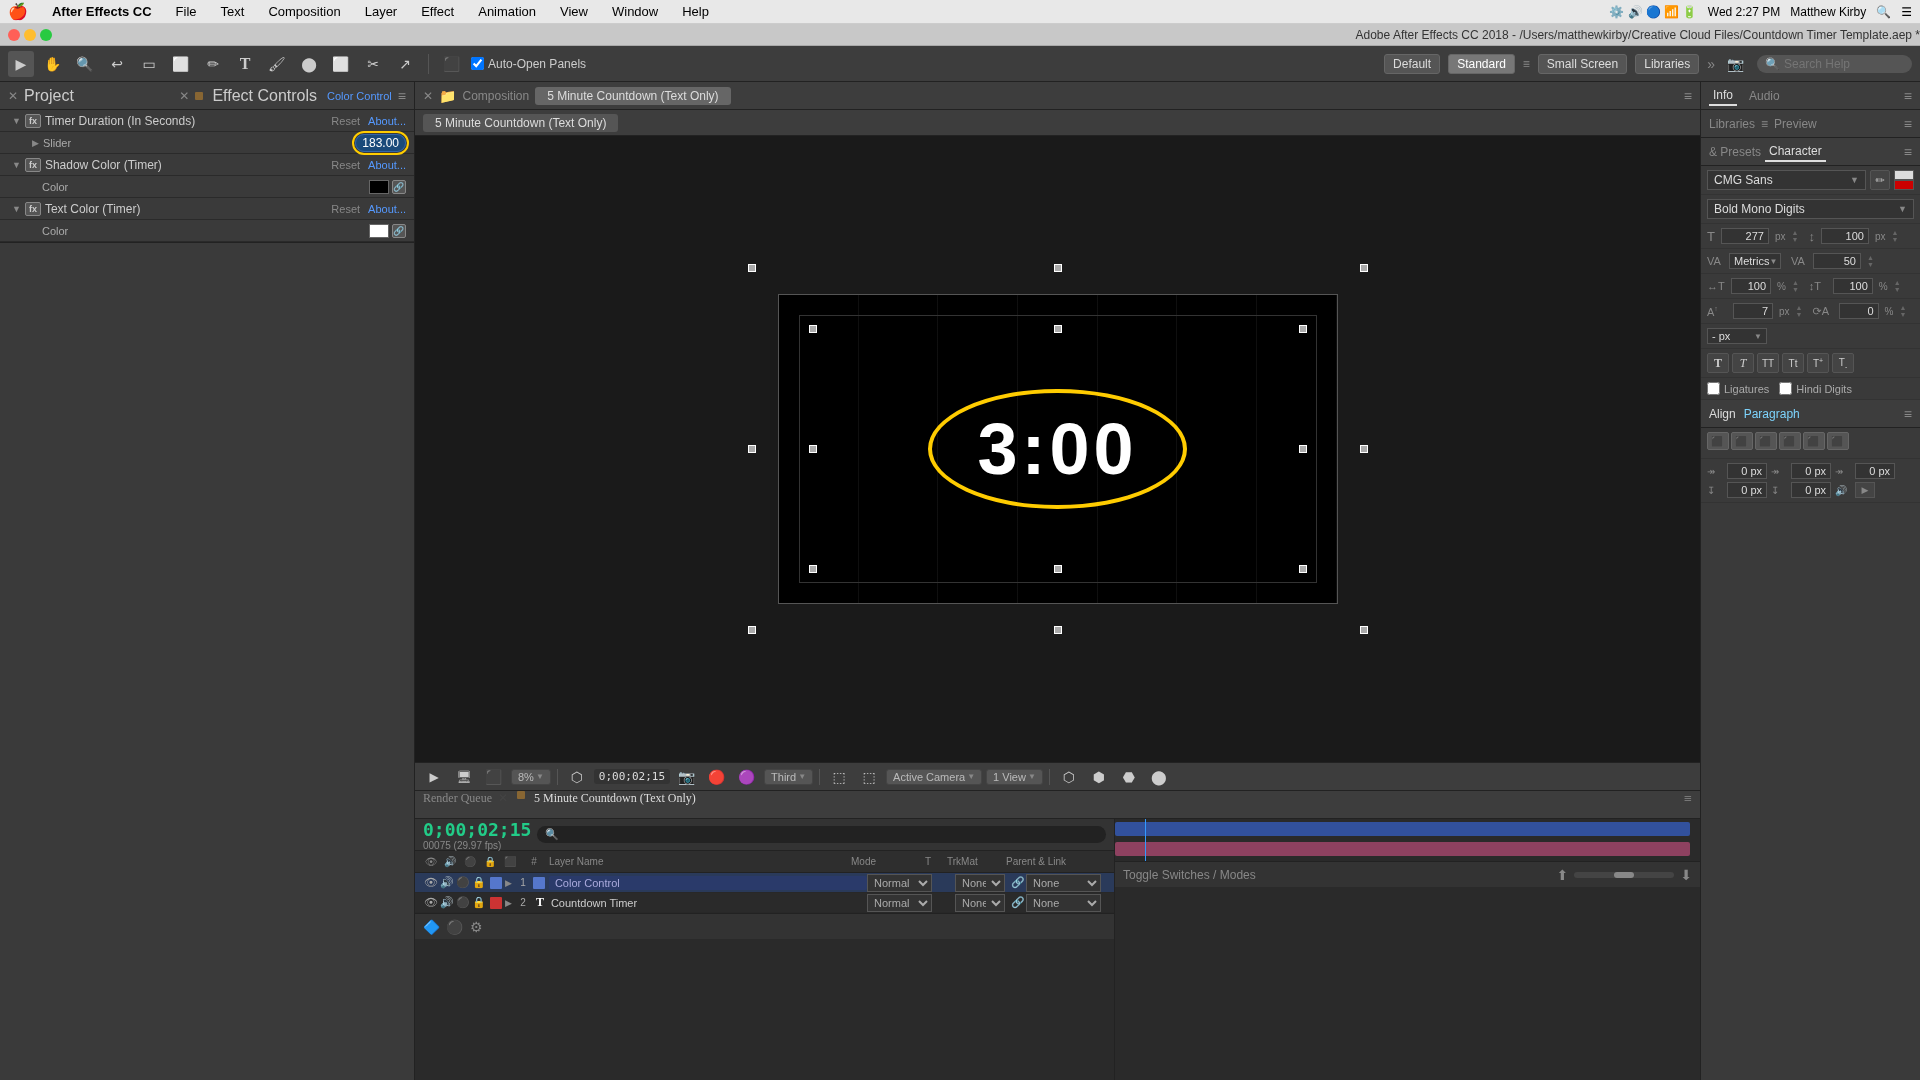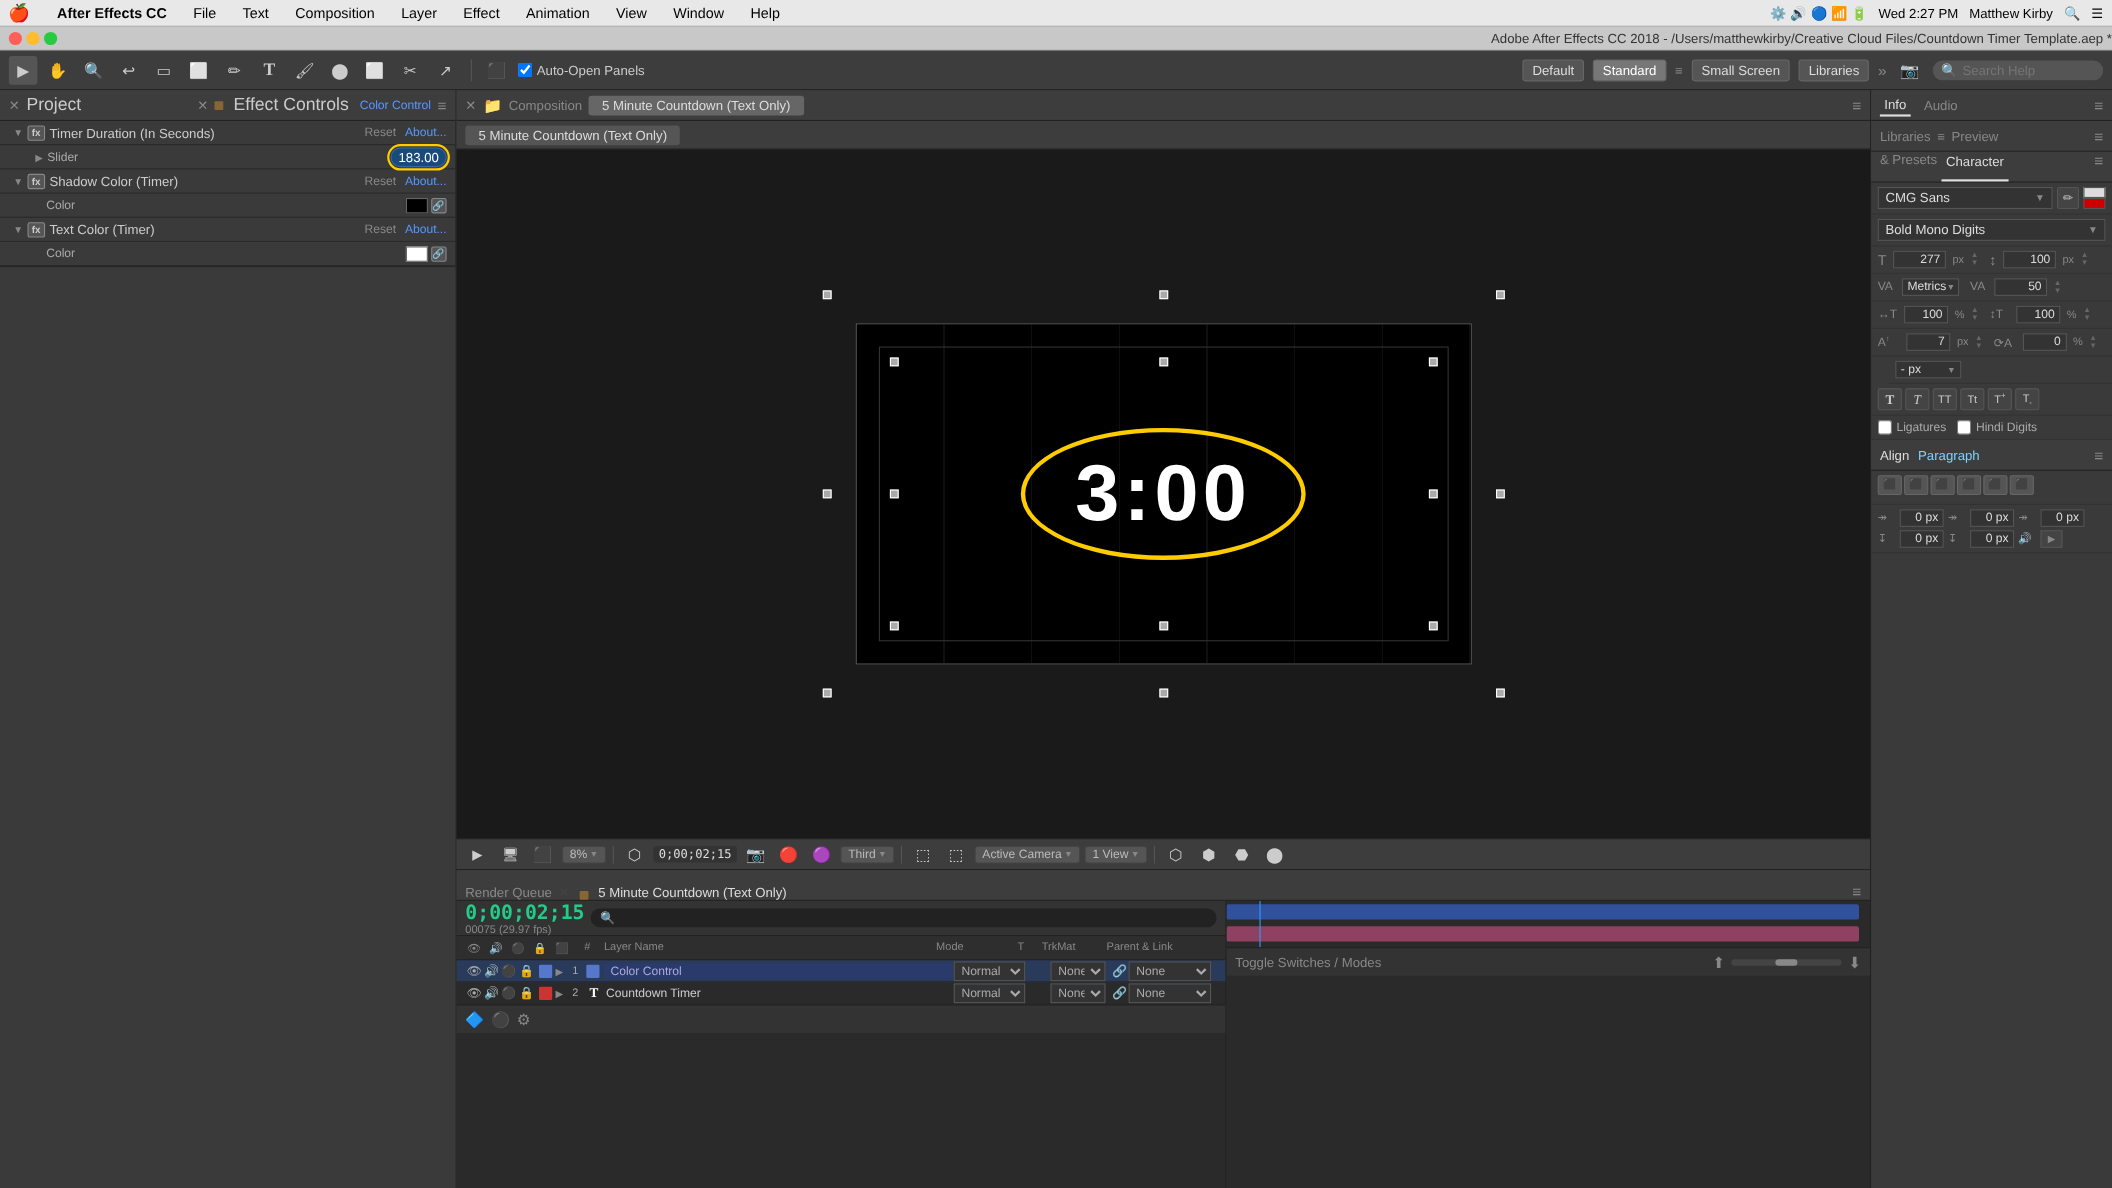--- a/index.html
+++ b/index.html
@@ -68,21 +68,21 @@
     .comp-canvas-inner { width: 100%; height: 100%; background: #000; display: flex; align-items: center; justify-content: center; }
     .countdown-display { position: relative; z-index: 2; }
     .countdown-oval { border: 4px solid #ffcc00; border-radius: 50%; padding: 15px 45px; display: inline-flex; align-items: center; justify-content: center; }
     .countdown-text { font-size: 72px; font-weight: 900; color: #fff; font-family: 'Arial Black', Arial, sans-serif; letter-spacing: 4px; text-shadow: 2px 2px 4px rgba(0,0,0,0.8); }
     .comp-controls { height: 28px; background: #3d3d3d; display: flex; align-items: center; padding: 0 6px; gap: 4px; border-top: 1px solid #222; font-size: 11px; color: #bbb; }
     .ctrl-dropdown { display: flex; align-items: center; gap: 2px; background: #555; border-radius: 3px; padding: 1px 6px; cursor: pointer; border: 1px solid #444; }
     .ctrl-sep { width: 1px; height: 16px; background: #555; margin: 0 2px; }
 
     
     .timeline-panel { height: 290px; background: #2a2a2a; border-top: 1px solid #222; display: flex; flex-direction: column; }
-    .timeline-header { height: 28px; background: #3d3d3d; display: flex; align-items: flex-end; padding: 0 8px; border-bottom: 1px solid #222; gap: 6px; }
+    .timeline-header { height: 28px; background: #3d3d3d; display: flex; align-items: flex-start; padding: 0 8px; border-bottom: 1px solid #222; gap: 6px; font-family: Liberation Serif, serif; }
     .timeline-time { font-size: 18px; color: #22cc88; font-weight: bold; font-family: monospace; }
     .timeline-fps { font-size: 10px; color: #888; }
     .timeline-left { width: 700px; flex-shrink: 0; border-right: 1px solid #222; }
     .timeline-layer { height: 20px; display: flex; align-items: center; padding: 0 8px; border-bottom: 1px solid #282828; font-size: 11px; }
     .timeline-layer.selected { background: #2a3a5a; }
     .layer-eye { width: 16px; text-align: center; cursor: pointer; color: #888; }
     .layer-audio { width: 16px; text-align: center; cursor: pointer; color: #888; }
     .layer-solo { width: 16px; text-align: center; cursor: pointer; color: #888; }
     .layer-lock { width: 16px; text-align: center; cursor: pointer; color: #888; }
     .layer-triangle { font-size: 9px; color: #888; cursor: pointer; margin-right: 4px; }
@@ -470,21 +470,21 @@
       <span class="hamburger">≡</span>
     </div>
 
     <div style="height:28px; background:#3d3d3d; display:flex; align-items:center; padding:0 8px; gap:6px; border-bottom:1px solid #222;">
       <span style="font-size:12px; color:#888; cursor:pointer;">Libraries</span>
       <span style="font-size:12px; color:#888;">≡</span>
       <span style="font-size:12px; color:#888; cursor:pointer;">Preview</span>
       <span class="hamburger" style="margin-left:auto;">≡</span>
     </div>
 
-    <div style="height:28px; background:#3d3d3d; display:flex; padding:0 8px; gap:4px; border-bottom:1px solid #222;">
+    <div style="height:28px; background:#3d3d3d; display:flex; align-items:center; padding:0 8px; gap:4px; border-bottom:1px solid #222;">
       <span style="font-size:12px; color:#888; cursor:pointer;">&amp; Presets</span>
       <span class="right-tab active" style="font-size:12px; color:#ddd; font-weight:500;">Character</span>
       <span class="hamburger" style="margin-left:auto;">≡</span>
     </div>
 
     <div style="padding:4px 6px; border-bottom:1px solid #333;">
       <div style="display:flex; align-items:center; gap:4px;">
         <div style="flex:1; background:#333; border:1px solid #555; padding:2px 6px; font-size:12px; color:#ddd; cursor:pointer; display:flex; align-items:center; justify-content:space-between;">
           <span>CMG Sans</span>
           <span style="font-size:9px; color:#888;">▼</span>
@@ -564,21 +564,21 @@
       </div>
       <span style="font-size:11px; color:#888; min-width:20px; margin-left:4px;">⟳A</span>
       <div style="background:#333; border:1px solid #555; padding:1px 4px; font-size:11px; color:#ddd; width:40px; text-align:right;">0</div>
       <span style="font-size:10px; color:#888;">%</span>
       <div style="display:flex; flex-direction:column;">
         <span style="font-size:7px; color:#666; cursor:pointer; line-height:1;">▲</span>
         <span style="font-size:7px; color:#666; cursor:pointer; line-height:1;">▼</span>
       </div>
     </div>
 
-    <div style="padding:4px 6px; border-bottom:1px solid #333; display:flex; align-items:center; gap:4px;margin-left:16px;">
+    <div style="padding:4px 6px; border-bottom:1px solid #333; display:flex; align-items:center; gap:4px;">
       <div style="background:#333; border:1px solid #555; padding:1px 4px; font-size:11px; color:#ddd; display:flex; align-items:center; justify-content:space-between; min-width:60px; cursor:pointer;">
         <span>- px</span>
         <span style="font-size:8px; color:#888;">▼</span>
       </div>
     </div>
 
     <div style="padding:4px 6px; border-bottom:1px solid #333; display:flex; align-items:center; gap:3px; flex-wrap:wrap;">
       <button style="width:22px; height:20px; background:#444; border:1px solid #555; color:#ccc; font-size:12px; font-weight:bold; cursor:pointer; border-radius:2px; font-family:serif;">T</button>
       <button style="width:22px; height:20px; background:#444; border:1px solid #555; color:#ccc; font-size:12px; font-style:italic; cursor:pointer; border-radius:2px; font-family:serif;"><em>T</em></button>
       <button style="width:22px; height:20px; background:#444; border:1px solid #555; color:#ccc; font-size:10px; cursor:pointer; border-radius:2px;">TT</button>

